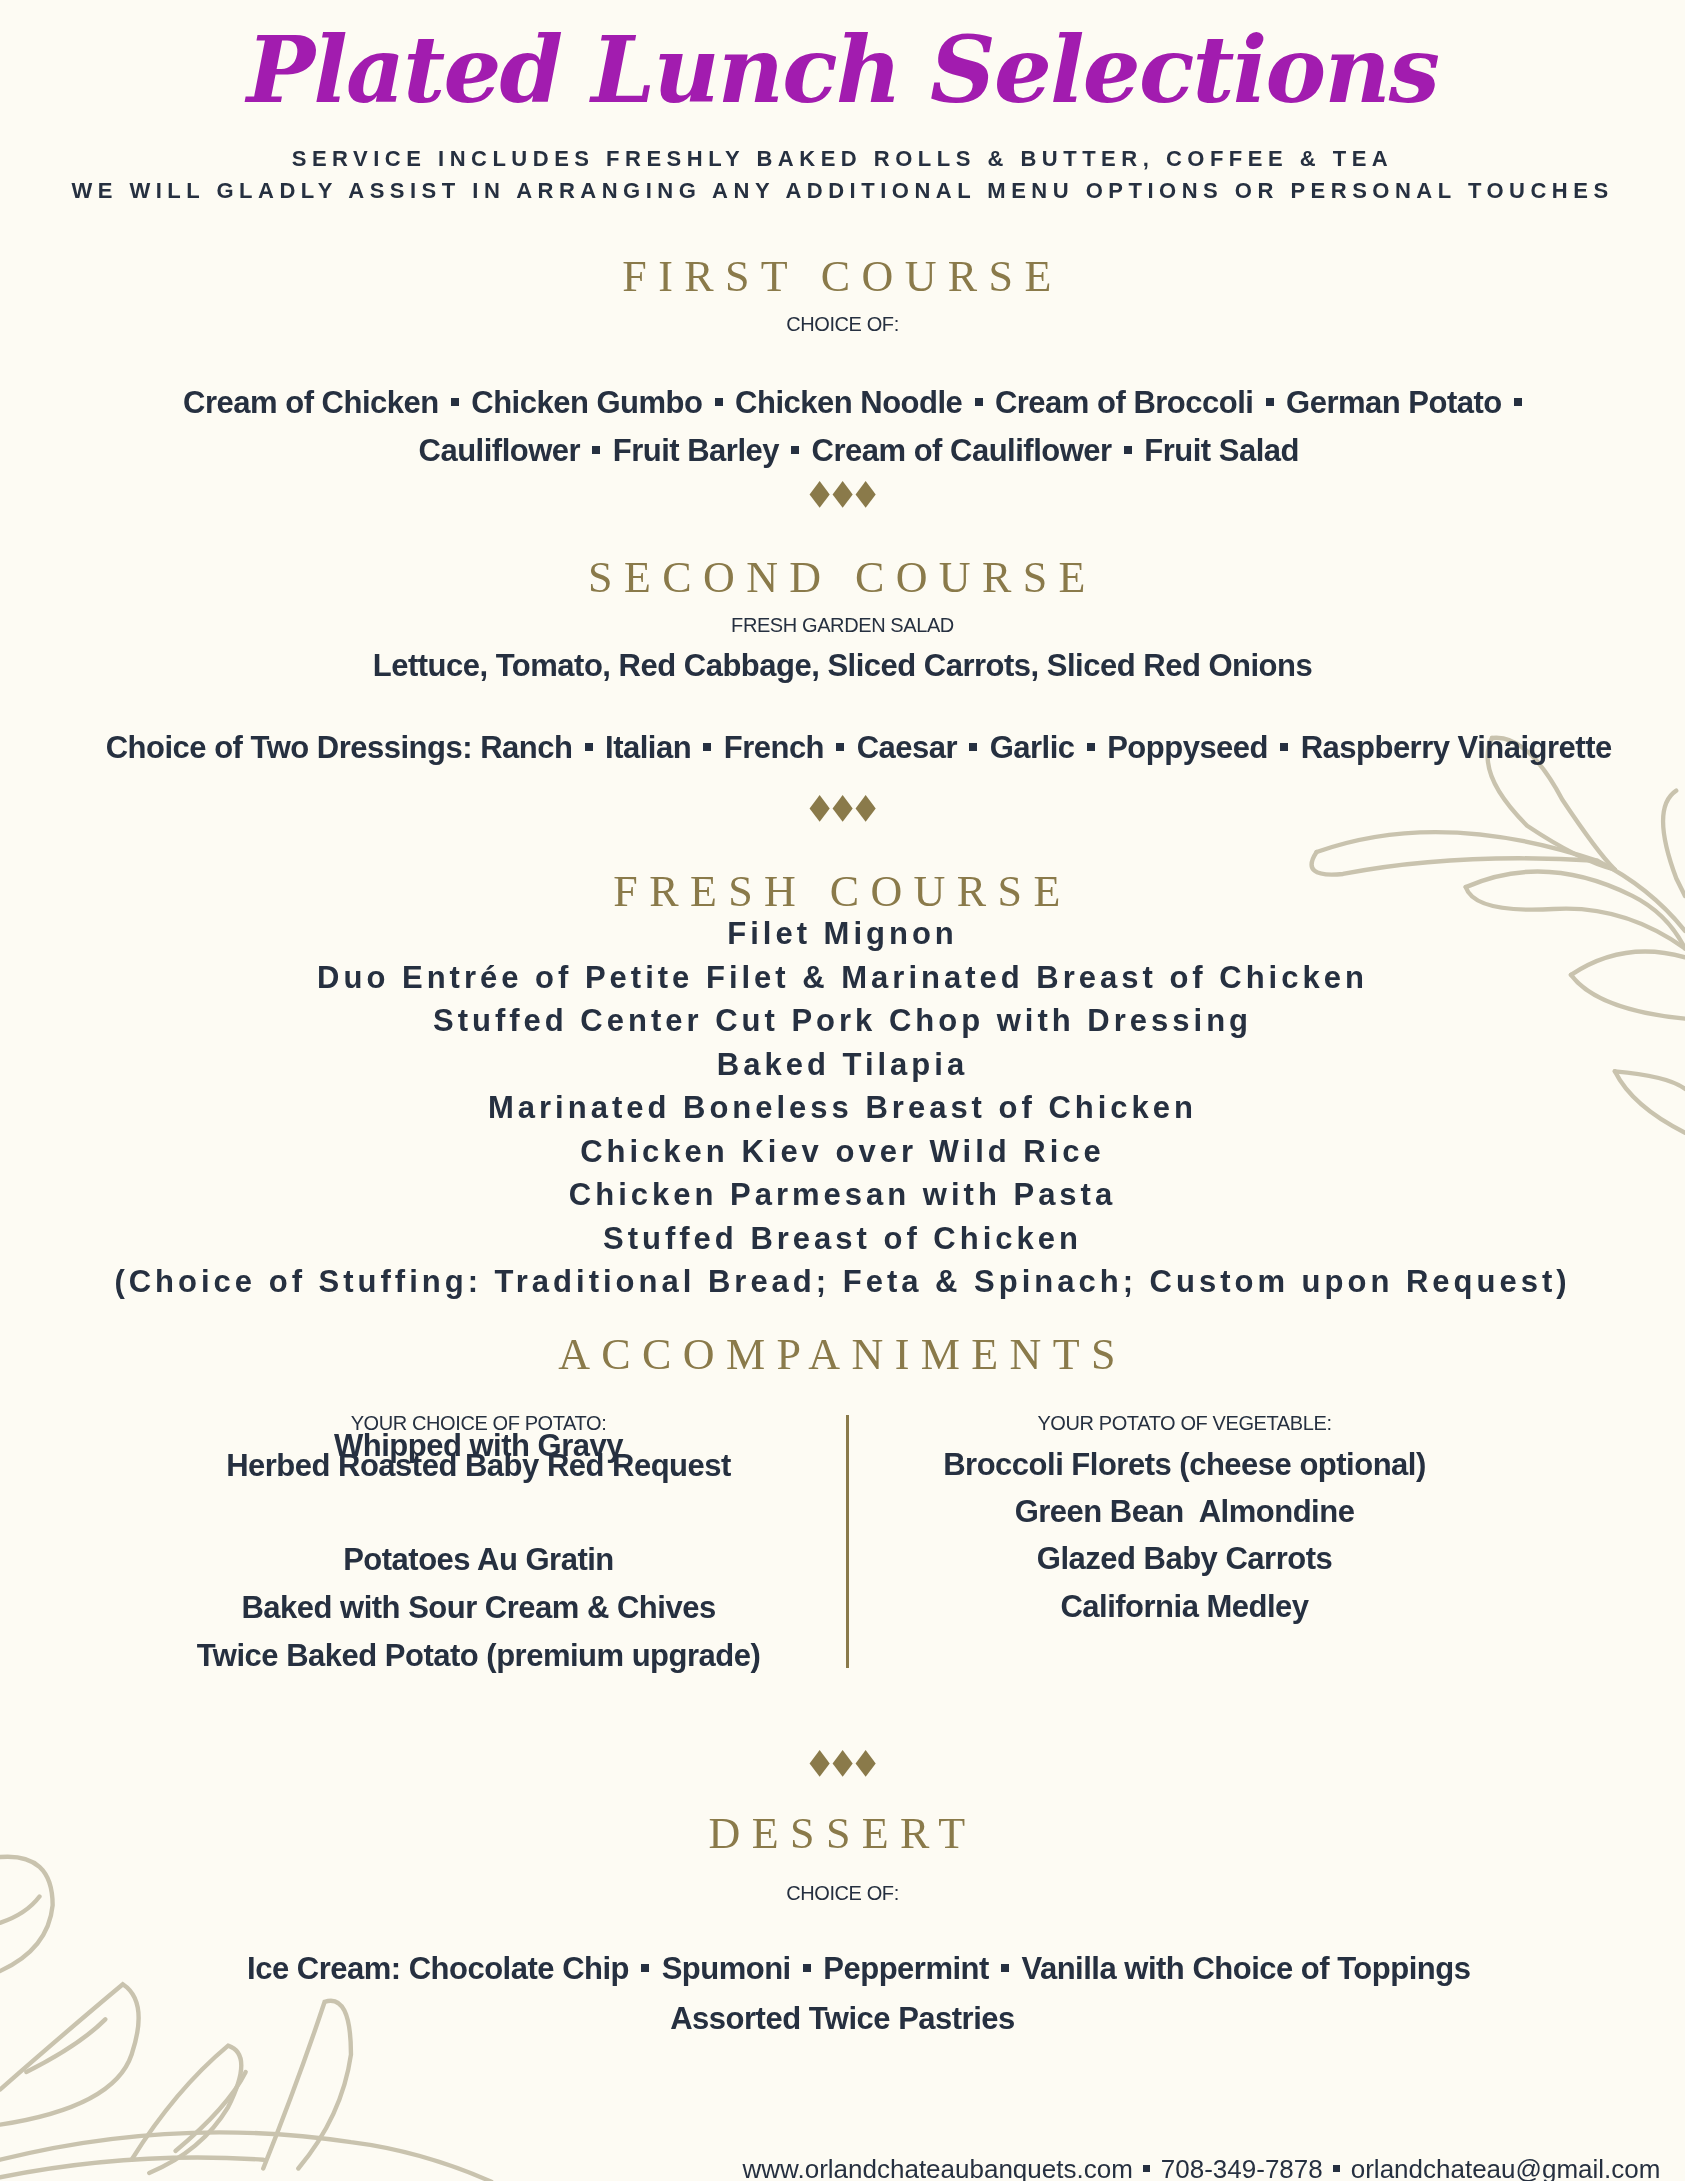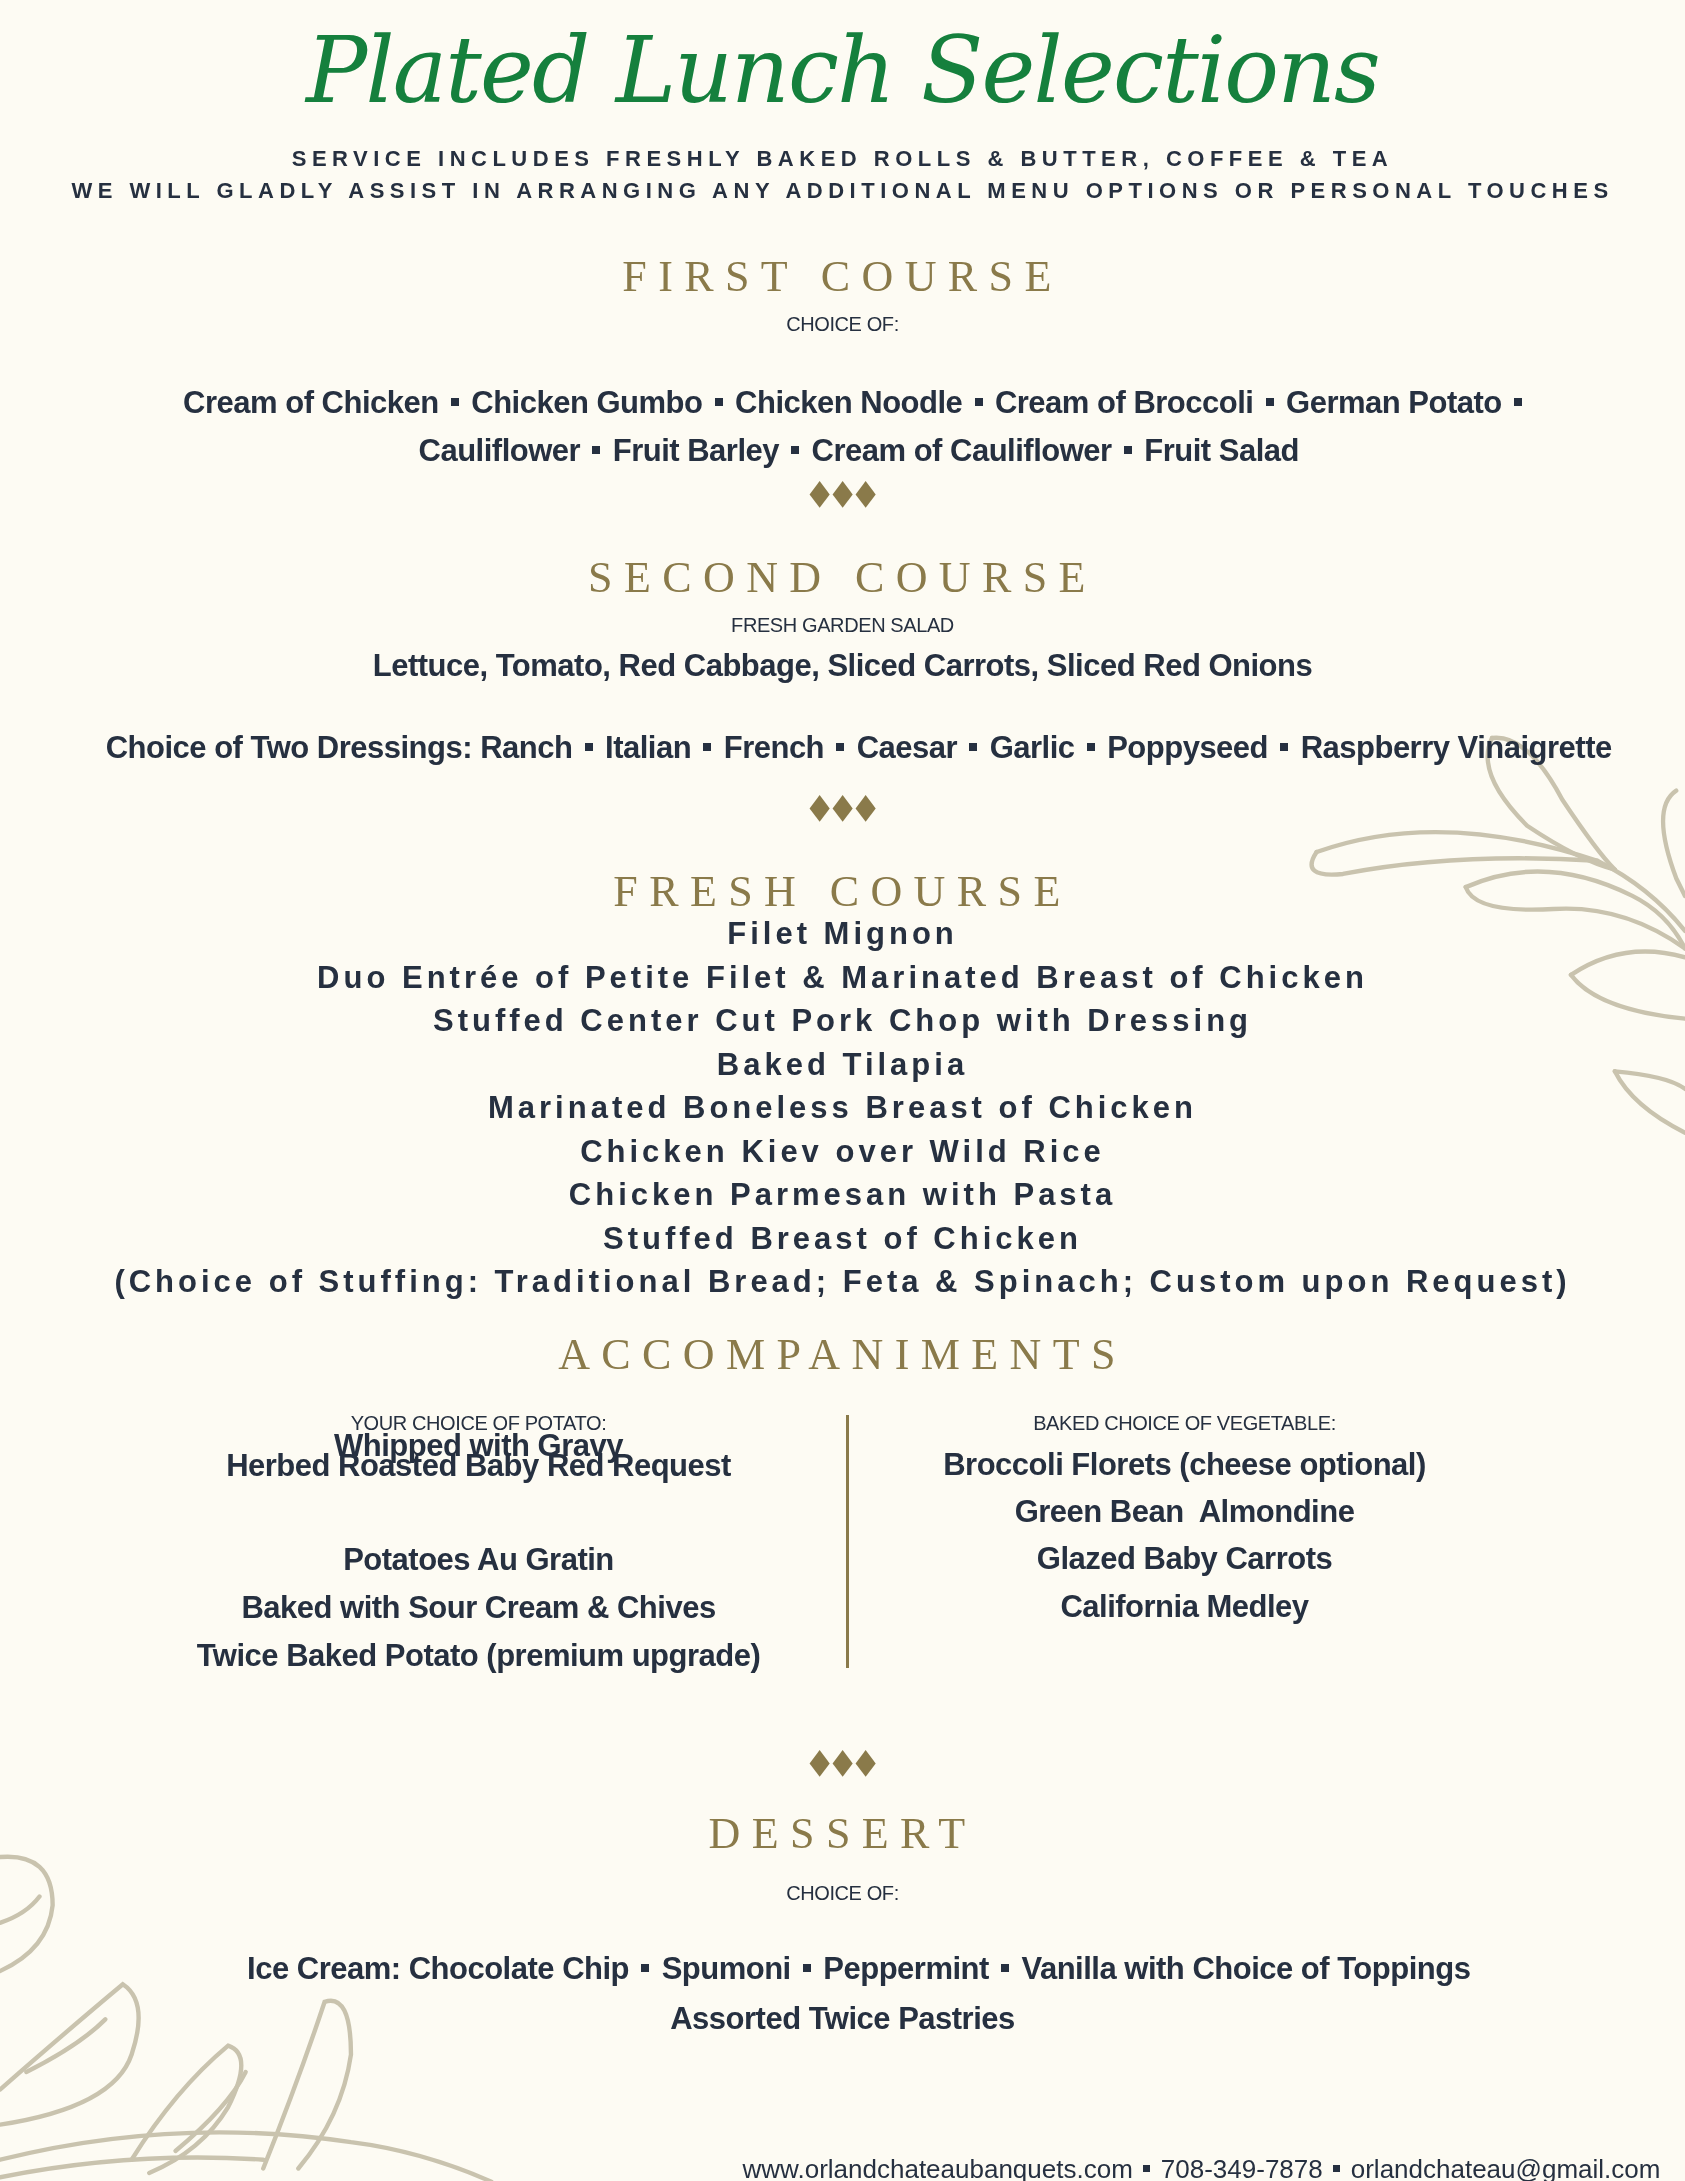--- a/index.html
+++ b/index.html
@@ -5,22 +5,22 @@
   html, body { margin:0; padding:0; }
   body {
     width:1685px; height:2181px; position:relative; overflow:hidden;
     background:#fdfbf3;
     font-family:"Liberation Sans", sans-serif;
     color:#263040;
   }
   .abs { position:absolute; left:0; width:1685px; text-align:center; }
   .title {
     font-family:"DejaVu Serif", serif; font-style:italic;
-    font-size:91px; color:#15803d; top:24.6px; letter-spacing:-1.8px; line-height:1;
-    font-weight:normal;
+    font-size:91px; color:#a21caf; top:24.6px; letter-spacing:-1.8px; line-height:1;
+    font-weight:bold;
   }
   .sub { font-size:22px; font-weight:bold; letter-spacing:5.5px; color:#263040; }
   .heading {
     font-family:"Liberation Serif", serif; font-size:44px; letter-spacing:11.4px;
     color:#8a7a4a; font-weight:normal; line-height:1;
   }
   .label { font-size:20px; font-weight:normal; letter-spacing:-0.4px;margin-top:12px; }
   .line { font-size:31px; font-weight:bold; letter-spacing:-0.5px; white-space:pre; }
   .main-item { font-size:31px; font-weight:bold; letter-spacing:4px; line-height:1; white-space:pre; }
   .sep { display:inline-block; width:8px; height:8px; background:#263040; vertical-align:middle; margin:0 12.3px; position:relative; top:-2.6px; }
@@ -119,21 +119,21 @@
   <div class="col" style="left:145px;top:0">
     <div class="label" style="top:1400px">YOUR CHOICE OF POTATO:</div>
     <div class="line" style="top:1448px">Herbed Roasted Baby Red Request</div>
     <div class="line" style="top:1428px">Whipped with Gravy</div>
     <div class="line" style="top:1542px">Potatoes Au Gratin</div>
     <div class="line" style="top:1590px">Baked with Sour Cream &amp; Chives</div>
     <div class="line" style="top:1638px">Twice Baked Potato (premium upgrade)</div>
   </div>
   <div class="divider"></div>
   <div class="col" style="left:851px;top:0">
-    <div class="label" style="top:1400px">BAKED CHOICE OF VEGETABLE:</div>
+    <div class="label" style="top:1400px">YOUR POTATO OF VEGETABLE:</div>
     <div class="line" style="top:1447px">Broccoli Florets (cheese optional)</div>
     <div class="line" style="top:1494px">Green Bean  Almondine</div>
     <div class="line" style="top:1541px">Glazed Baby Carrots</div>
     <div class="line" style="top:1589px">California Medley</div>
   </div>
 </section>
 
 <div class="abs diamonds" style="top:1754px">
   <span class="diamond"></span>
     <span class="diamond"></span>

